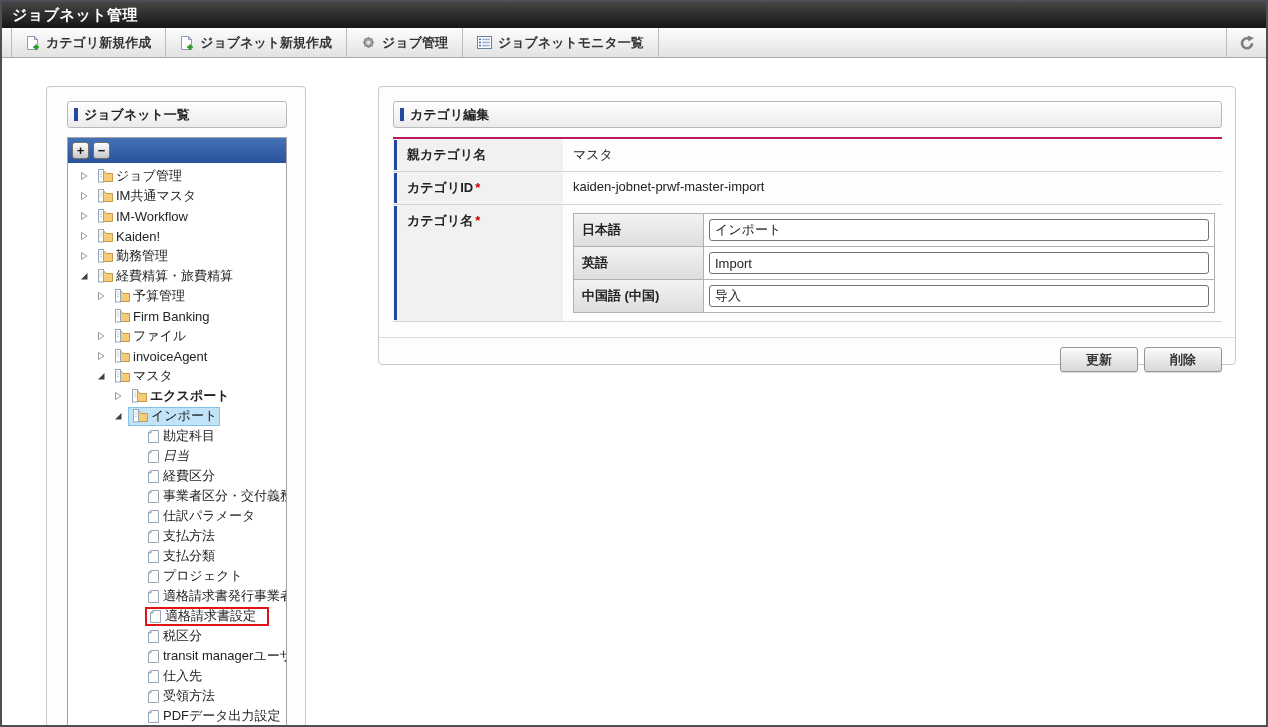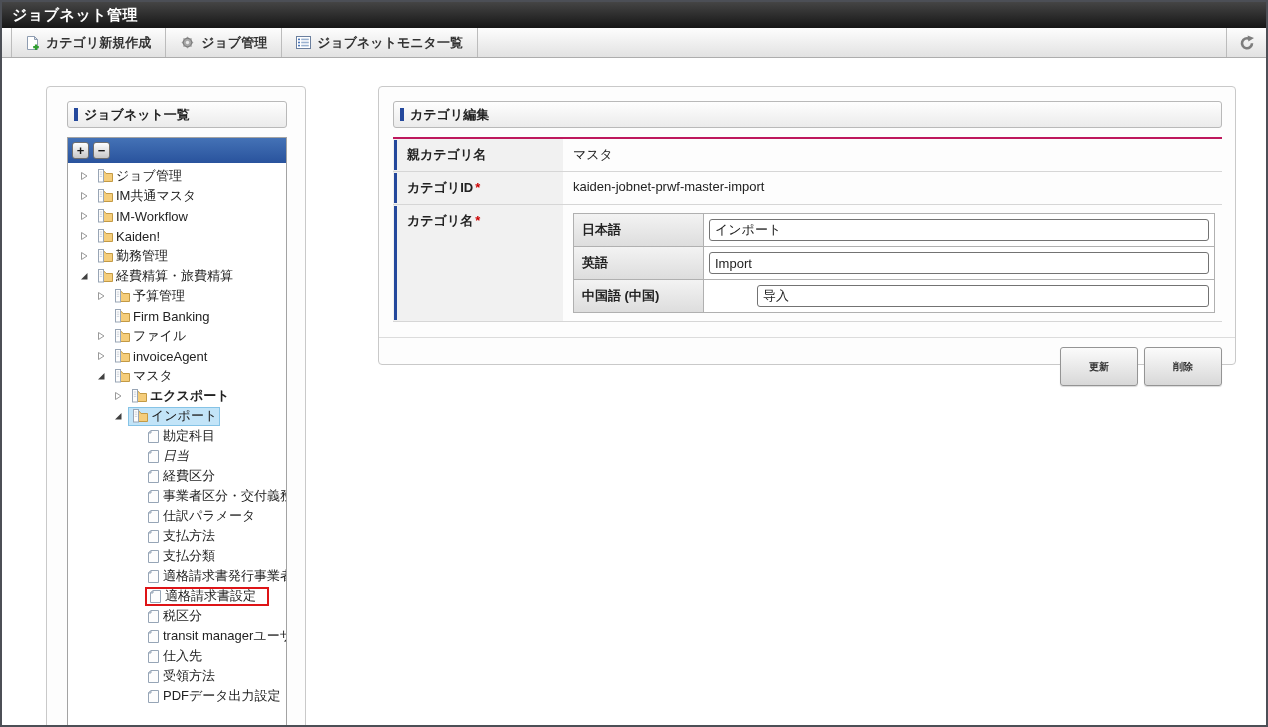--- a/index.html
+++ b/index.html
@@ -36,27 +36,27 @@
 
   
   .form-table { margin:9px 13px 0 14px; border-top:2px solid #be185d; }
   .frow { display:flex; border-bottom:1px solid #d6d6d6; }
   .flabel { width:170px; flex:none; background:#f1f1f1; position:relative; padding:7px 8px 7px 14px; font-size:13px; font-weight:bold; color:#222; }
   .flabel::before { content:''; position:absolute; left:1px; top:1px; bottom:1px; width:3px; background:var(--accent,#24489c); }
   .req { color:#cc0000; margin-left:2px; }
   .fvalue { flex:1; padding:7px 10px; font-size:13px; color:#222; background:#fdfdfd; }
   .ntable { border:1px solid #b0b0b0; width:642px; margin:1px 0; background:#fff; }
   .ntr { display:flex; border-bottom:1px solid #b0b0b0; }
-  .ntr:last-child { border-bottom:none;gap:48px; }
+  .ntr:last-child { border-bottom:none; }
   .nlabel { width:130px; flex:none; background:linear-gradient(#f3f3f3,#dddddd); border-right:1px solid #b0b0b0; padding:7px 8px; font-size:13px; font-weight:bold; color:#222; }
   .nvalue { flex:1; padding:3px 5px; display:flex; align-items:center; }
   .nvalue input { width:100%; height:22px; border:1px solid #737373; border-radius:3px; font-size:13px; padding:1px 5px; font-family:inherit; color:#222; }
   .divider { border-top:1px solid #dcdcdc; margin-top:15px; }
   .btn-row { text-align:right; padding:9px 13px 14px 0; }
-  .action-btn { min-width:78px; height:39px; background:linear-gradient(#fbfbfb,#d8d8d8); border:1px solid #949494; border-radius:3px; font-size:10px; font-weight:bold; color:#333; margin-left:6px; cursor:pointer; font-family:inherit; box-shadow:0 1px 1px rgba(0,0,0,0.15); }
+  .action-btn { min-width:78px; height:25px; background:linear-gradient(#fbfbfb,#d8d8d8); border:1px solid #949494; border-radius:3px; font-size:13px; font-weight:bold; color:#333; margin-left:6px; cursor:pointer; font-family:inherit; box-shadow:0 1px 1px rgba(0,0,0,0.15); }
 </style>
 </head>
 <body>
 
 <div class="window">
   <div class="titlebar">
     <span>ジョブネット管理</span>
   </div>
   <div class="toolbar">
     <div style="display:flex">
@@ -65,20 +65,30 @@
             <svg width="14" height="16" viewBox="0 0 14 16">
               <path d="M1.5 1.5 h7 l3 3 v10 h-10 z" fill="#fff" stroke="#8e9cb0"></path>
               <path d="M8.5 1.5 l3 3 h-3 z" fill="#dfe6ee" stroke="#8e9cb0"></path>
               <path d="M10 9.4 v5.6 M7.2 12.2 h5.6" stroke="#2f9e2f" stroke-width="2.2"></path>
             </svg>
           </span>
           <span>カテゴリ新規作成</span>
         </div>
         <div class="tb-btn">
           <span class="icon">
+            <svg width="14" height="16" viewBox="0 0 14 16">
+              <path d="M1.5 1.5 h7 l3 3 v10 h-10 z" fill="#fff" stroke="#8e9cb0"></path>
+              <path d="M8.5 1.5 l3 3 h-3 z" fill="#dfe6ee" stroke="#8e9cb0"></path>
+              <path d="M10 9.4 v5.6 M7.2 12.2 h5.6" stroke="#2f9e2f" stroke-width="2.2"></path>
+            </svg>
+          </span>
+          <span>ジョブネット新規作成</span>
+        </div>
+        <div class="tb-btn">
+          <span class="icon">
             <svg width="15" height="15" viewBox="0 0 16 16">
               <rect x="3.5" y="3.5" width="9" height="9" fill="#9a9a9a" transform="rotate(45 8 8)"></rect>
               <rect x="3.5" y="3.5" width="9" height="9" fill="#9a9a9a"></rect>
               <circle cx="8" cy="8" r="4.4" fill="#a7a7a7" stroke="#777"></circle>
               <circle cx="8" cy="8" r="1.8" fill="#e9e9e9"></circle>
             </svg>
           </span>
           <span>ジョブ管理</span>
         </div>
         <div class="tb-btn">
@@ -409,20 +419,32 @@
           <div class="tree-row" style="padding-left: 63px;">
             <span class="arrow-slot"></span>
             <span class="node">
               <span class="icon">
                 <svg width="13" height="15" viewBox="0 0 13 15">
                   <path d="M4 1.5 h7.5 v12 h-10 v-9.5 z" fill="#fdfdfd" stroke="#96a5b6"></path>
                   <path d="M4 1.5 v2.5 h-2.5 z" fill="#dce3ec" stroke="#96a5b6"></path>
                 </svg>
               </span>
               <span class="lbl">支払分類</span>
+            </span>
+          </div>
+          <div class="tree-row" style="padding-left: 63px;">
+            <span class="arrow-slot"></span>
+            <span class="node">
+              <span class="icon">
+                <svg width="13" height="15" viewBox="0 0 13 15">
+                  <path d="M4 1.5 h7.5 v12 h-10 v-9.5 z" fill="#fdfdfd" stroke="#96a5b6"></path>
+                  <path d="M4 1.5 v2.5 h-2.5 z" fill="#dce3ec" stroke="#96a5b6"></path>
+                </svg>
+              </span>
+              <span class="lbl">プロジェクト</span>
             </span>
           </div>
           <div class="tree-row" style="padding-left: 63px;">
             <span class="arrow-slot"></span>
             <span class="node">
               <span class="icon">
                 <svg width="13" height="15" viewBox="0 0 13 15">
                   <path d="M4 1.5 h7.5 v12 h-10 v-9.5 z" fill="#fdfdfd" stroke="#96a5b6"></path>
                   <path d="M4 1.5 v2.5 h-2.5 z" fill="#dce3ec" stroke="#96a5b6"></path>
                 </svg>

